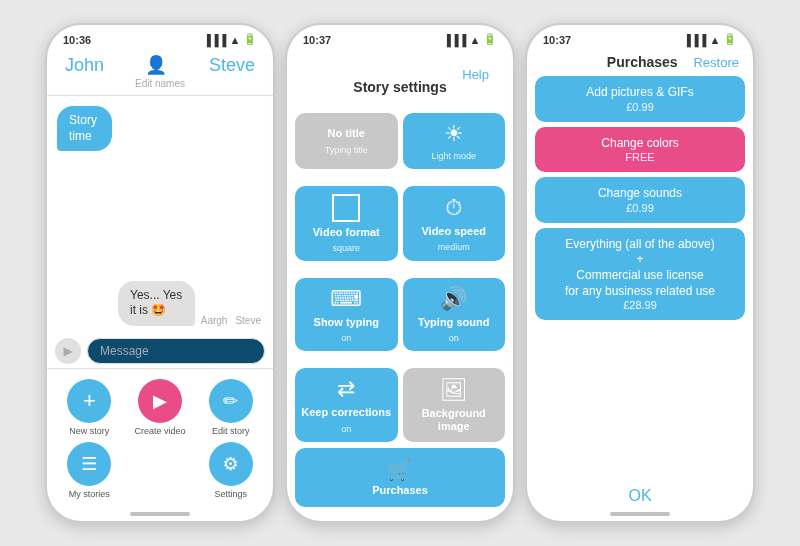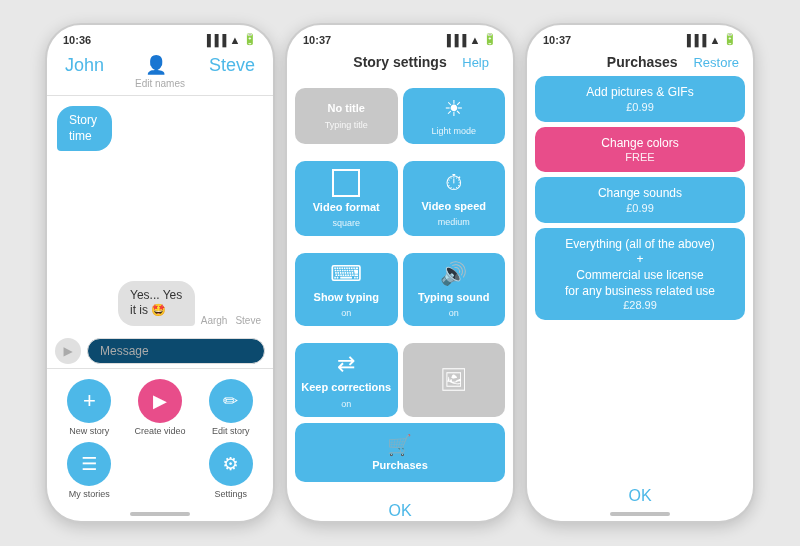--- a/index.html
+++ b/index.html
@@ -203,20 +203,21 @@
       display: flex;
       justify-content: center;
       align-items: center;
       position: relative;
       flex-shrink: 0;
     }
     .screen2-title {
       font-size: 14px;
       font-weight: 600;
       color: #333;
+      margin-top: 25px;
     }
     .screen2-help {
       position: absolute;
       right: 24px;
       font-size: 13px;
       color: #4db8e8;
       font-weight: 500;
     }
     .settings-grid {
       display: grid;
@@ -458,20 +459,21 @@
       </div>
 
       <div class="setting-cell cell-blue">
         <span class="cell-icon">⇄</span>
         <span class="cell-label-top">Keep corrections</span>
         <span class="cell-label-sub">on</span>
       </div>
 
       <div class="setting-cell cell-gray">
         <span class="cell-icon">🖼</span>
+        <span class="cell-label-top">Background image</span>
       </div>
     </div>
     <div class="purchases-btn-area">
       <div class="purchases-btn">
         <span class="cell-icon">🛒</span>
         <span class="cell-label-top">Purchases</span>
       </div>
     </div>
     <div class="ok-btn-area">
       <button class="ok-btn">OK</button>

